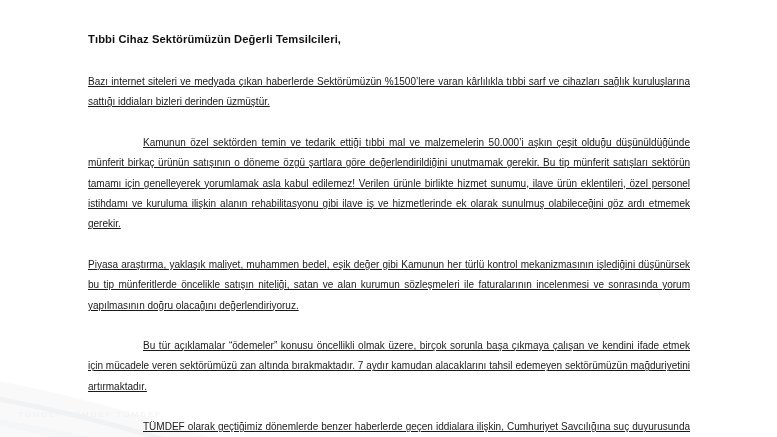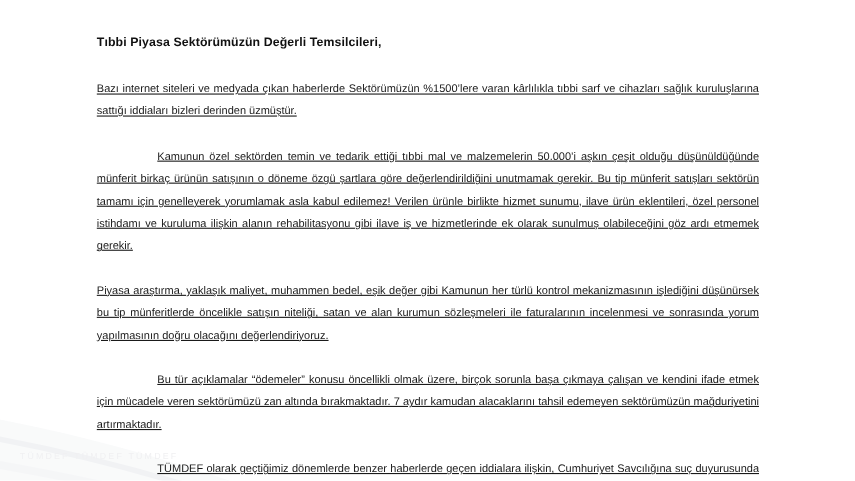--- a/index.html
+++ b/index.html
@@ -92,21 +92,21 @@
   <svg class="swoosh" viewBox="0 0 330 120" preserveAspectRatio="none" aria-hidden="true">
     <path d="M0,8 C120,26 230,58 330,96 L330,120 L0,120 Z" fill="#f7f8f9"></path>
     <path d="M0,26 C118,44 228,74 330,112" fill="none" stroke="#eceef0" stroke-width="5"></path>
     <path d="M0,50 C110,66 222,92 330,120" fill="none" stroke="#f2f3f5" stroke-width="7"></path>
   </svg>
 
   <div class="wm-text">TÜMDEF   TÜMDEF   TÜMDEF</div>
 
   <div class="doc-body">
 
-    <h1 class="doc-heading">Tıbbi Piyasa Sektörümüzün Değerli Temsilcileri,</h1>
+    <h1 class="doc-heading">Tıbbi Cihaz Sektörümüzün Değerli Temsilcileri,</h1>
 
     <p class="para gap-1">Bazı internet siteleri ve medyada çıkan haberlerde Sektörümüzün %1500’lere varan kârlılıkla tıbbi sarf ve cihazları sağlık kuruluşlarına sattığı iddiaları bizleri derinden üzmüştür.</p>
 
     <p class="para gap-2 indent">Kamunun özel sektörden temin ve tedarik ettiği tıbbi mal ve malzemelerin 50.000’i aşkın çeşit olduğu düşünüldüğünde münferit birkaç ürünün satışının o döneme özgü şartlara göre değerlendirildiğini unutmamak gerekir. Bu tip münferit satışları sektörün tamamı için genelleyerek yorumlamak asla kabul edilemez! Verilen ürünle birlikte hizmet sunumu, ilave ürün eklentileri, özel personel istihdamı ve kuruluma ilişkin alanın rehabilitasyonu gibi ilave iş ve hizmetlerinde ek olarak sunulmuş olabileceğini göz ardı etmemek gerekir.</p>
 
     <p class="para gap-2">Piyasa araştırma, yaklaşık maliyet, muhammen bedel, eşik değer gibi Kamunun her türlü kontrol mekanizmasının işlediğini düşünürsek bu tip münferitlerde öncelikle satışın niteliği, satan ve alan kurumun sözleşmeleri ile faturalarının incelenmesi ve sonrasında yorum yapılmasının doğru olacağını değerlendiriyoruz.</p>
 
     <p class="para gap-2 indent">Bu tür açıklamalar “ödemeler” konusu öncellikli olmak üzere, birçok sorunla başa çıkmaya çalışan ve kendini ifade etmek için mücadele veren sektörümüzü zan altında bırakmaktadır. 7 aydır kamudan alacaklarını tahsil edemeyen sektörümüzün mağduriyetini artırmaktadır.</p>
 
     <p class="para indent clipped">TÜMDEF olarak geçtiğimiz dönemlerde benzer haberlerde geçen iddialara ilişkin, Cumhuriyet Savcılığına suç duyurusunda bulunmuş (18.09.2020 tarihli ve E.57492060nolu dosya) ile T.C. Ticaret</p>

